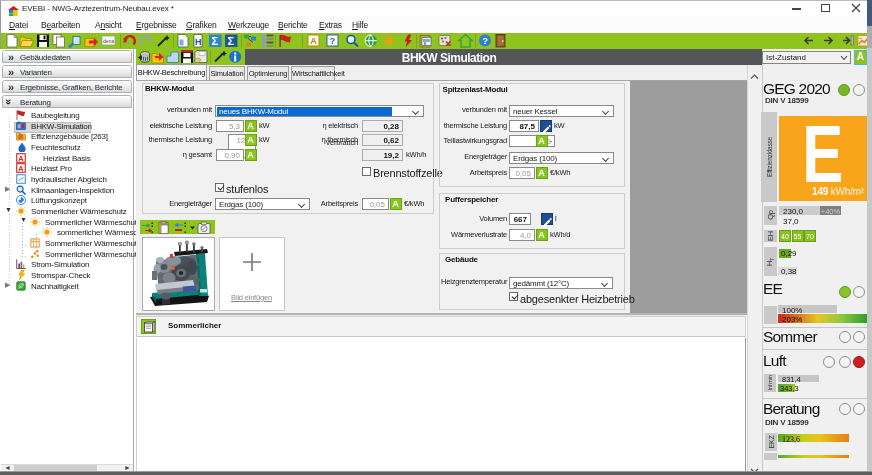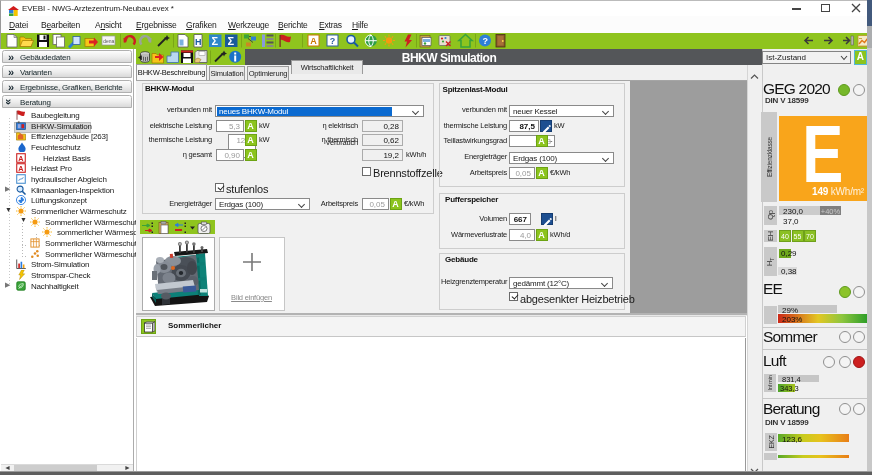--- a/index.html
+++ b/index.html
@@ -2,21 +2,21 @@
 <html><head>
 <meta charset="utf-8">
 <style>
 * { margin:0; padding:0; box-sizing:border-box; }
 html,body { width:872px; height:475px; overflow:hidden; }
 body { font-family:"Liberation Sans", sans-serif; position:relative; background:#fff; }
 .abs { position:absolute; }
 .lbl { position:absolute; font-size:7.5px; letter-spacing:-0.2px; color:#1a1a1a; white-space:nowrap; }
 .rlbl { text-align:right; }
 .inp { position:absolute; background:#fff; border:1px solid #8a8a8a; font-size:8px; color:#9a9a9a; text-align:right; padding:1px 3px 0 0; white-space:nowrap; }
-.ro { position:absolute; background:#f0f0f0; border:1px solid #ababab; font-size:8px; font-weight:normal; color:#111; text-align:right; padding:1px 3px 0 0; white-space:nowrap; }
+.ro { position:absolute; background:#f0f0f0; border:1px solid #ababab; font-size:8px; font-weight:bold; color:#111; text-align:right; padding:1px 3px 0 0; white-space:nowrap; }
 .abtn { position:absolute; width:12px; height:12px; background:#8cc41e; border:1px solid #6ca313; color:#fff; font-weight:bold; font-size:9px; text-align:center; line-height:11px; }
 .pbtn { position:absolute; width:12px; height:12px; background:#1d4f91; border:1px solid #153c70; }
 .combo { position:absolute; background:#fff; border:1px solid #8a8a8a; font-size:8px; color:#1a1a1a; }
 .combo .tx { position:absolute; left:3px; top:1px; white-space:nowrap; letter-spacing:-0.2px; }
 .chev { position:absolute; right:4px; top:2px; width:6px; height:6px; }
 .chev:before { content:""; position:absolute; left:0; top:1px; width:4px; height:4px; border-right:1px solid #444; border-bottom:1px solid #444; transform:rotate(45deg); }
 .gbox { position:absolute; border:1px solid #cdcdcd; }
 .gtitle { position:absolute; font-size:8px; font-weight:bold; color:#111; white-space:nowrap; letter-spacing:-0.2px; }
 .cb { position:absolute; width:9px; height:9px; background:#fff; border:1px solid #6a6a6a; }
 .cb.ck:before { content:""; position:absolute; left:1.5px; top:0.5px; width:5px; height:3px; border-left:1.6px solid #222; border-bottom:1.6px solid #222; transform:rotate(-48deg); }
@@ -452,21 +452,21 @@
         <rect x="5.2" y="2" width="2" height="2" fill="#fff"></rect>
         <rect x="5.2" y="5" width="2" height="6" fill="#fff"></rect>
       </g>
 </svg>
 </div>
 
 <div class="abs" style="left:136px;top:64.5px;width:626px;height:15.5px;background:#f0f0f0;"></div>
 <div class="abs" style="left:136px;top:63.5px;width:71px;height:17px;background:#f8f8f8;border:1px solid #9b9b9b;border-bottom:none;font-size:7.5px;letter-spacing:-0.2px;color:#111;text-align:center;padding-top:3px;">BHKW-Beschreibung</div>
 <div class="abs" style="left:209px;top:66px;width:36px;height:14px;background:#e9e9e9;border:1px solid #9b9b9b;border-bottom:none;font-size:7.5px;letter-spacing:-0.2px;color:#222;text-align:center;padding-top:2px;">Simulation</div>
 <div class="abs" style="left:247px;top:66px;width:42px;height:14px;background:#e9e9e9;border:1px solid #9b9b9b;border-bottom:none;font-size:7.5px;letter-spacing:-0.2px;color:#222;text-align:center;padding-top:2px;">Optimierung</div>
-<div class="abs" style="left:291px;top:60px;width:72px;height:14px;background:#e9e9e9;border:1px solid #9b9b9b;border-bottom:none;font-size:7.5px;letter-spacing:-0.2px;color:#222;text-align:center;padding-top:2px;">Wirtschaftlichkeit</div>
+<div class="abs" style="left:291px;top:66px;width:44px;height:14px;background:#e9e9e9;border:1px solid #9b9b9b;border-bottom:none;font-size:7.5px;letter-spacing:-0.2px;color:#222;text-align:center;padding-top:2px;">Wirtschaftlichkeit</div>
 
 <div class="abs" style="left:136px;top:80px;width:611px;height:233px;background:#f1f1f1;border-top:1px solid #a5a5a5;"></div>
 <div class="abs" style="left:630px;top:81px;width:117px;height:232px;background:#9d9d9d;"></div>
 
 <div id="form-left">
 <div class="gbox" style="left:142px;top:82.5px;width:292px;height:131.5px;"></div>
 <div class="gtitle" style="left:145px;top:83.5px;">BHKW-Modul</div>
 
 <div class="lbl rlbl" style="left:130px;top:105px;width:82px;">verbunden mit</div>
 <div class="combo" style="left:215px;top:104.5px;width:209px;height:12px;">
@@ -729,21 +729,21 @@
 <div class="abs" style="left:781px;top:249px;font-size:8px;color:#111;">0,29</div>
 <div class="abs" style="left:778px;top:266.5px;width:19px;height:8px;background:#dbdbdb;"></div>
 <div class="abs" style="left:781px;top:266.5px;font-size:8px;color:#111;">0,38</div>
 
 <div class="hd" style="left:763px;top:280px;">EE</div>
 <div class="circ cg" style="left:838.5px;top:285.5px;background:#8cc32a;"></div>
 <div class="circ co" style="left:853px;top:285.5px;"></div>
 <div class="vlab" style="left:763.5px;top:305.5px;width:13px;height:18px;">
       <span></span>
     </div>
-<div class="bar" style="left:778px;top:305px;width:58.5px;height:8px;background:#c6c6c6;">29%</div>
+<div class="bar" style="left:778px;top:305px;width:58.5px;height:8px;background:#c6c6c6;">100%</div>
 <div class="bar" style="left:778px;top:314px;width:89px;height:9px;background:linear-gradient(90deg,#cc2818,#e3c723 45%,#8dc63f 72%,#2e9e28);">203%</div>
 <div class="sep" style="top:327px;"></div>
 
 <div class="hd" style="left:763px;top:327.5px;">Sommer</div>
 <div class="circ co" style="left:838.5px;top:331px;"></div>
 <div class="circ co" style="left:853px;top:331px;"></div>
 <div class="sep" style="top:348.5px;"></div>
 
 <div class="hd" style="left:763px;top:352px;">Luft</div>
 <div class="circ co" style="left:823px;top:356px;"></div>
@@ -757,21 +757,21 @@
 <div class="abs" style="left:780px;top:384px;font-size:7.5px;color:#111;">343,3</div>
 <div class="sep" style="top:398px;"></div>
 
 <div class="hd" style="left:763px;top:400px;">Beratung</div>
 <div class="circ co" style="left:838.5px;top:403px;"></div>
 <div class="circ co" style="left:853px;top:403px;"></div>
 <div class="abs" style="left:765px;top:417.5px;font-size:8px;font-weight:bold;color:#333;letter-spacing:-0.2px;">DIN V 18599</div>
 <div class="vlab" style="left:764.5px;top:433px;width:12px;height:17.5px;">
       <span style="font-size:7px;">EKZ</span>
     </div>
-<div class="bar" style="left:778px;top:433.5px;width:71px;height:8px;background:linear-gradient(90deg,#58a828,#c8cc1e 35%,#e8c21d 60%,#e87e18);">123,6</div>
+<div class="bar" style="left:778px;top:433.5px;width:71px;height:8px;background:linear-gradient(90deg,#58a828,#c8cc1e 35%,#e8c21d 60%,#e87e18);font-family:Liberation Serif, serif;">123,6</div>
 <div class="abs" style="left:764px;top:452.5px;width:12.5px;height:7px;background:#c9c9c9;"></div>
 <div class="abs" style="left:778px;top:455px;width:71px;height:2.5px;background:linear-gradient(90deg,#58a828,#c8cc1e 35%,#e8c21d 60%,#e87e18);"></div>
 </div>
 
 <div class="abs" style="left:0;top:470.5px;width:872px;height:1.5px;background:#9a9a9a;"></div>
 <div class="abs" style="left:0;top:472px;width:872px;height:3px;background:#5e5e5e;"></div>
 <div class="abs" style="left:867px;top:0;width:5px;height:471px;background:#c8c8c8;"></div>
 <div class="abs" style="left:867px;top:0;width:5px;height:26px;background:#42597c;"></div>
 <div class="abs" style="left:867px;top:26px;width:5px;height:22px;background:#abadaf;"></div>
 

